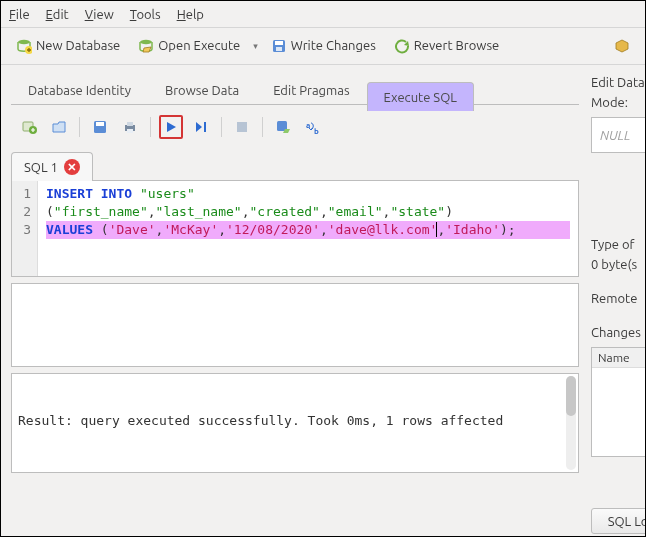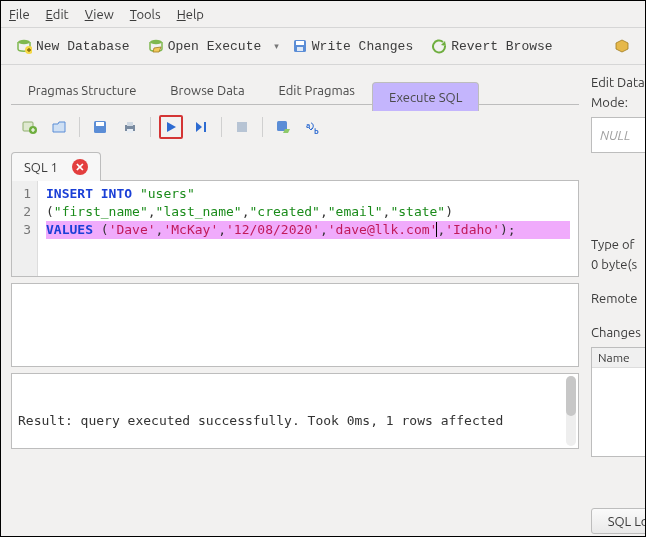--- a/index.html
+++ b/index.html
@@ -1,46 +1,46 @@
 <!DOCTYPE html>
 <html><head>
 <meta charset="utf-8">
 <style>
 * { margin: 0; padding: 0; box-sizing: border-box; }
 body { font-family: "Ubuntu", "Segoe UI", sans-serif; font-size: 13px; background: #f2f1f0; width: 646px; height: 537px; overflow: hidden; color: #3c3c3c; border: 1px solid #000; }
 .menubar { display: flex; padding: 3px 0; background: #f2f1f0; border-bottom: 1px solid #d6d6d6; }
 .menubar-item { padding: 3px 8px; cursor: pointer; }
 .menubar-item .accel { text-decoration: underline; }
 .maintoolbar { display: flex; align-items: center; padding: 5px 6px; gap: 0; background: #f2f1f0; border-bottom: 1px solid #d6d6d6; }
-.tb-btn { display: flex; align-items: flex-end; gap: 4px; padding: 4px 8px; border: 1px solid transparent; border-radius: 3px; cursor: pointer; font-family: Liberation Mono, monospace; }
+.tb-btn { display: flex; align-items: flex-start; gap: 4px; padding: 4px 8px; border: 1px solid transparent; border-radius: 3px; cursor: pointer; }
 .dropdown-arrow { font-size: 9px; color: #777; padding: 0 4px; }
 .workarea { display: flex; height: calc(100% - 60px); }
 .leftpane { flex: 1; padding: 10px 6px 6px 10px; display: flex; flex-direction: column; min-width: 0; }
 .rightpane { width: 60px; padding: 10px 0 6px 6px; overflow: hidden; white-space: nowrap; display: flex; flex-direction: column; gap: 6px; }
 .tabs { display: flex; align-items: flex-end; border-bottom: 1px solid #bdbdbd; }
 .tab { padding: 7px 16px; border: 1px solid transparent; border-bottom: none; border-radius: 4px 4px 0 0; cursor: pointer; position: relative; background: #f2f1f0; color: #4a4a4a; }
 .tab.active { background: #c4b5fd; border-color: #bdbdbd; top: 7px; }
 .sqltoolbar { display: flex; align-items: center; gap: 6px; padding: 10px 6px; }
 .sql-btn { width: 24px; height: 24px; display: flex; align-items: center; justify-content: center; cursor: pointer; border-radius: 2px; }
 .sql-btn.boxed { border: 2px solid #d43535; }
 .sep { width: 1px; height: 20px; background: #d0d0d0; margin: 0 2px; }
 .sqltabs { display: flex; align-items: flex-end; border-bottom: 1px solid #bdbdbd; margin-top: 2px; }
-.sqltab { padding: 6px 12px; border: 1px solid #bdbdbd; border-bottom: none; border-radius: 4px 4px 0 0; background: #f7f7f7; display: flex; align-items: center; gap: 14px; position: relative; top: 1px; }
+.sqltab { padding: 6px 12px; border: 1px solid #bdbdbd; border-bottom: none; border-radius: 4px 4px 0 0; background: #f7f7f7; display: flex; align-items: center; gap: 6px; position: relative; top: 1px; }
 .close-badge { width: 16px; height: 16px; border-radius: 50%; background: #e33e3e; color: #fff; display: flex; align-items: center; justify-content: center; font-size: 11px; font-weight: bold; }
 .editor { border: 1px solid #bdbdbd; border-top: none; background: #fff; display: flex; font-family: "DejaVu Sans Mono", monospace; font-size: 13px; line-height: 18px; height: 96px; }
 .gutter { background: #efefef; color: #777; text-align: right; padding: 4px 6px; border-right: 1px solid #ddd; user-select: none; width: 26px; }
 .code { padding: 4px 8px; white-space: pre; flex: 1; overflow: auto; }
 .kw { color: #1a3fd6; font-weight: bold; }
 .id { color: #1a8b1a; }
 .str { color: #c01a5a; }
 .pn { color: #333; }
 .line3 { background: #f0abfc; display: inline-block; width: 100%; }
 .caret { border-left: 1px solid #000; margin-left: -1px; }
 .gridpane { height: 84px; border: 1px solid #bdbdbd; background: #fff; margin-top: 6px; }
-.logpane { height: 76px; border: 1px solid #bdbdbd; background: #fff; margin-top: 6px; font-family: "DejaVu Sans Mono", monospace; font-size: 13px; line-height: 17px; padding: 4px 6px; overflow: hidden; position: relative; color: #333; white-space: pre-wrap; }
+.logpane { height: 100px; border: 1px solid #bdbdbd; background: #fff; margin-top: 6px; font-family: "DejaVu Sans Mono", monospace; font-size: 13px; line-height: 17px; padding: 4px 6px; overflow: hidden; position: relative; color: #333; white-space: pre-wrap; }
 .scroll { position: absolute; right: 2px; top: 2px; bottom: 2px; width: 10px; background: #eee; border-radius: 5px; }
 .scroll-thumb { position: absolute; left: 0; right: 0; top: 0; height: 40px; background: #c7c7c7; border-radius: 5px; }
 .rlabel { font-size: 13px; color: #3c3c3c; }
 .nullbox { border: 1px solid #bdbdbd; padding: 10px 8px; color: #a0a0a0; font-style: italic; background: #fff; margin-top: 2px; margin-right: -20px; }
 .namebox { border: 1px solid #bdbdbd; background: #fff; height: 110px; margin-top: 2px; margin-right: -20px; }
 .namebox-h { background: #f0f0f0; border-bottom: 1px solid #ddd; padding: 3px 6px; font-size: 12px; }
 .sqllo-btn { border: 1px solid #bdbdbd; background: linear-gradient(#fafafa,#e9e9e9); padding: 5px 8px; text-align: center; margin-top: auto; margin-right: -20px; cursor: pointer; border-radius: 3px; }
 svg { display: block; }
 </style>
 </head>
@@ -91,21 +91,21 @@
   <div class="tb-btn" style="margin-left:auto">
     <svg width="16" height="16">
         <path d="M8 2l6 3v6l-6 3-6-3V5z" fill="#e6b84a" stroke="#a07b20" stroke-width="0.8"></path>
       </svg>
   </div>
 </div>
 
 <div class="workarea">
   <div class="leftpane">
     <div class="tabs">
-      <div class="tab">Pragmas Structure</div>
+      <div class="tab">Database Identity</div>
       <div class="tab">Browse Data</div>
       <div class="tab">Edit Pragmas</div>
       <div class="tab active">Execute SQL</div>
     </div>
 
     <div class="sqltoolbar">
       <div class="sql-btn">
           <svg width="16" height="16">
             <rect x="2" y="3" width="10" height="9" rx="1" fill="#dfe9d0" stroke="#8fae6e"></rect>
             <circle cx="12" cy="11" r="4" fill="#6fae3f"></circle>

